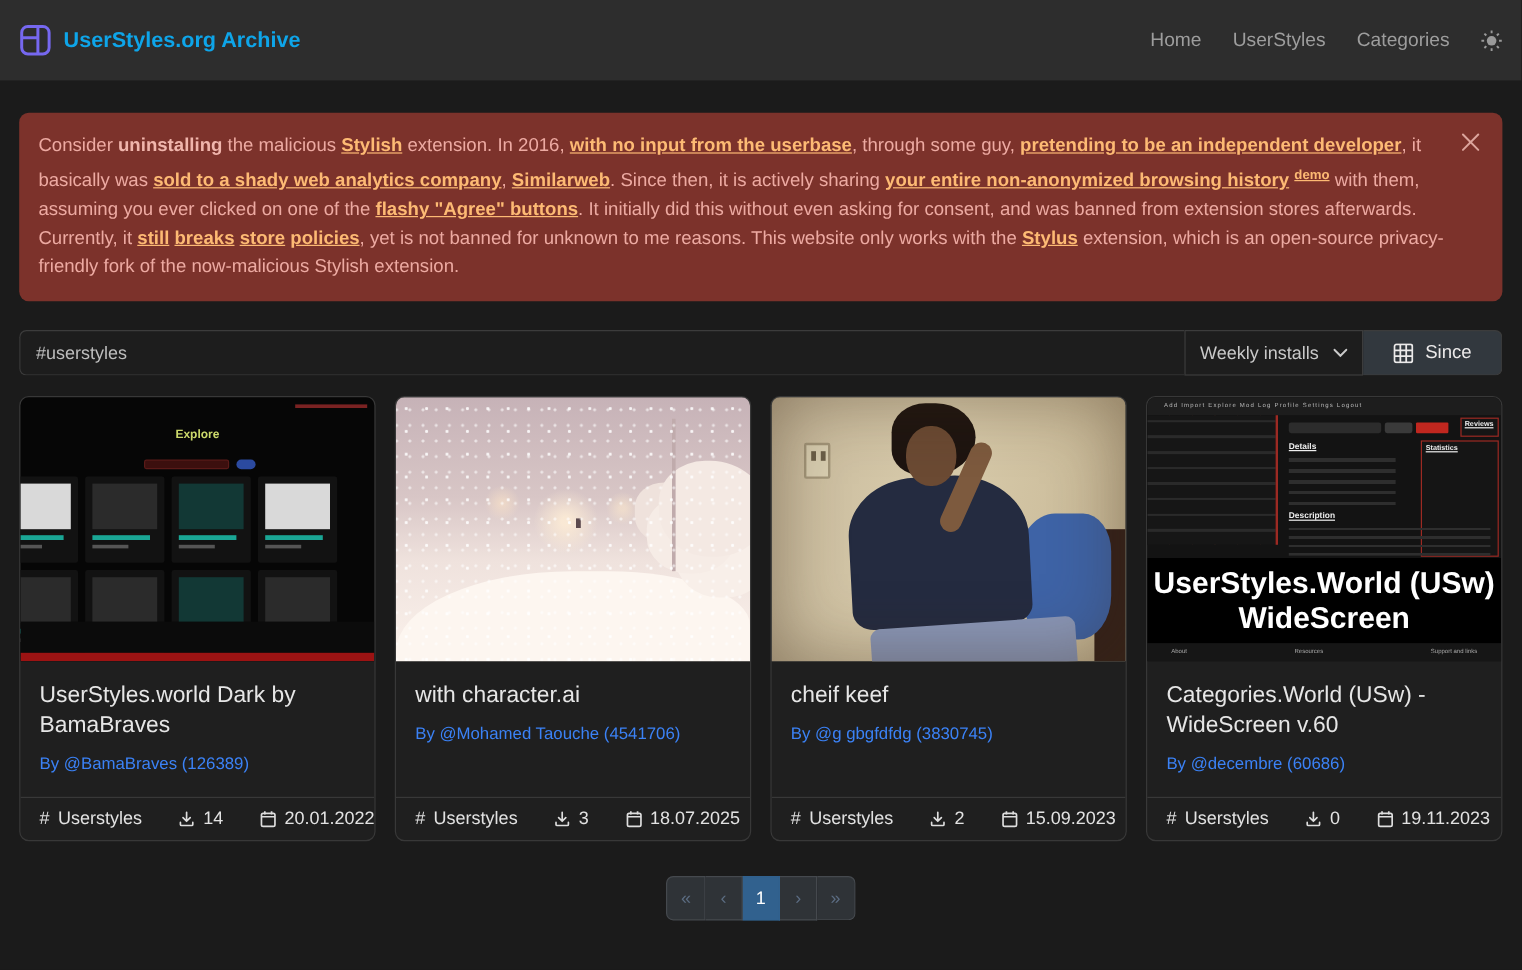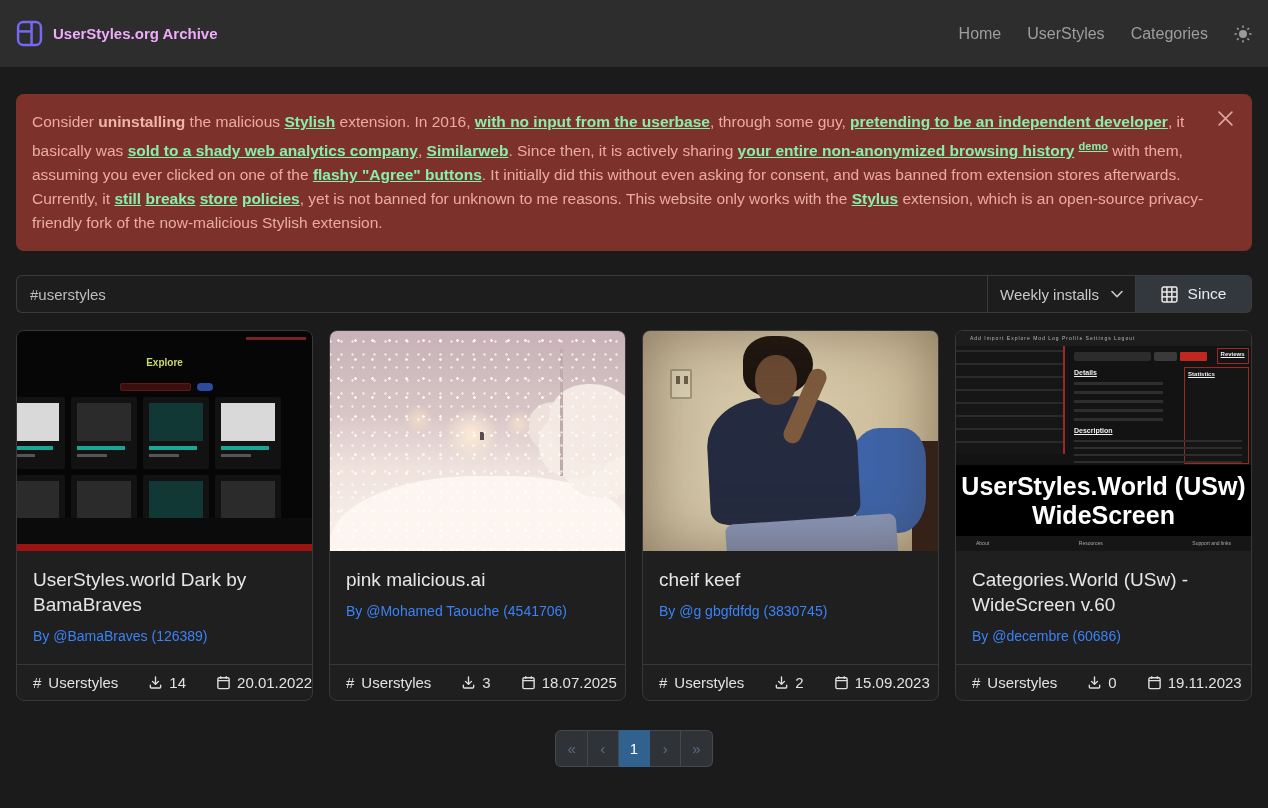--- a/index.html
+++ b/index.html
@@ -8,32 +8,32 @@
     background:#1b1b1b; color:#e6e6e6;
     font-family:"Liberation Sans", sans-serif;
     font-size:15px;
   }
   
   .navbar {
     height:67px; background:#2d2d2d; display:flex; align-items:center;
     justify-content:space-between; padding:0 16px;
   }
   .brand { display:flex; align-items:center; gap:10px; cursor:pointer; }
-  .brand-title { font-size:15px; font-weight:600; color:#f0abfc; }
+  .brand-title { font-size:18px; font-weight:600; color:#0ea5e9; }
   .nav-links { display:flex; align-items:center; gap:26px; }
   .nav-link { color:#9d9d9d; text-decoration:none; font-size:16px; cursor:pointer; }
   .theme-btn { background:none; border:none; cursor:pointer; display:flex; align-items:center; }
   
   .container { padding:0 16px; }
   .alert {
     margin-top:27px; background:#7c322b; border-radius:8px;
     padding:16px 46px 16px 16px; position:relative;
     color:#edaaa2; line-height:24px; font-size:15.5px;
   }
-  .alert a { color:#86efac; font-weight:bold; text-decoration:underline; }
+  .alert a { color:#fdba74; font-weight:bold; text-decoration:underline; }
   .alert strong { color:#f0b5ac; }
   .alert sup { font-size:11px; }
   .alert-close {
     position:absolute; top:12px; right:14px; background:none; border:none;
     cursor:pointer; line-height:0; padding:4px;
   }
   
   .search-row { display:flex; margin-top:24px; height:38px; }
   .search-input {
     flex:1; background:#1d1d1d; border:1px solid #3c3c3c; border-right:none;
@@ -317,21 +317,21 @@
 
   <div class="card">
     <div class="card-image art-pink-snow-photo">
           <div class="a2-banks"></div>
           <div class="a2-tree"></div>
           <div class="a2-pole"></div>
           <div class="a2-figure"></div>
           <div class="a2-snow"></div>
         </div>
     <div class="card-body">
-      <div class="card-title">pink malicious.ai</div>
+      <div class="card-title">with character.ai</div>
       <div class="card-author">By @Mohamed Taouche (4541706)</div>
     </div>
     <div class="card-footer">
       <a class="cat-link">
         <span class="hash-glyph">#</span>
         <span>Userstyles</span>
       </a>
       <span class="meta-group dl-group">
         <span class="icon">
           <svg width="15" height="15" viewBox="0 0 16 16">

